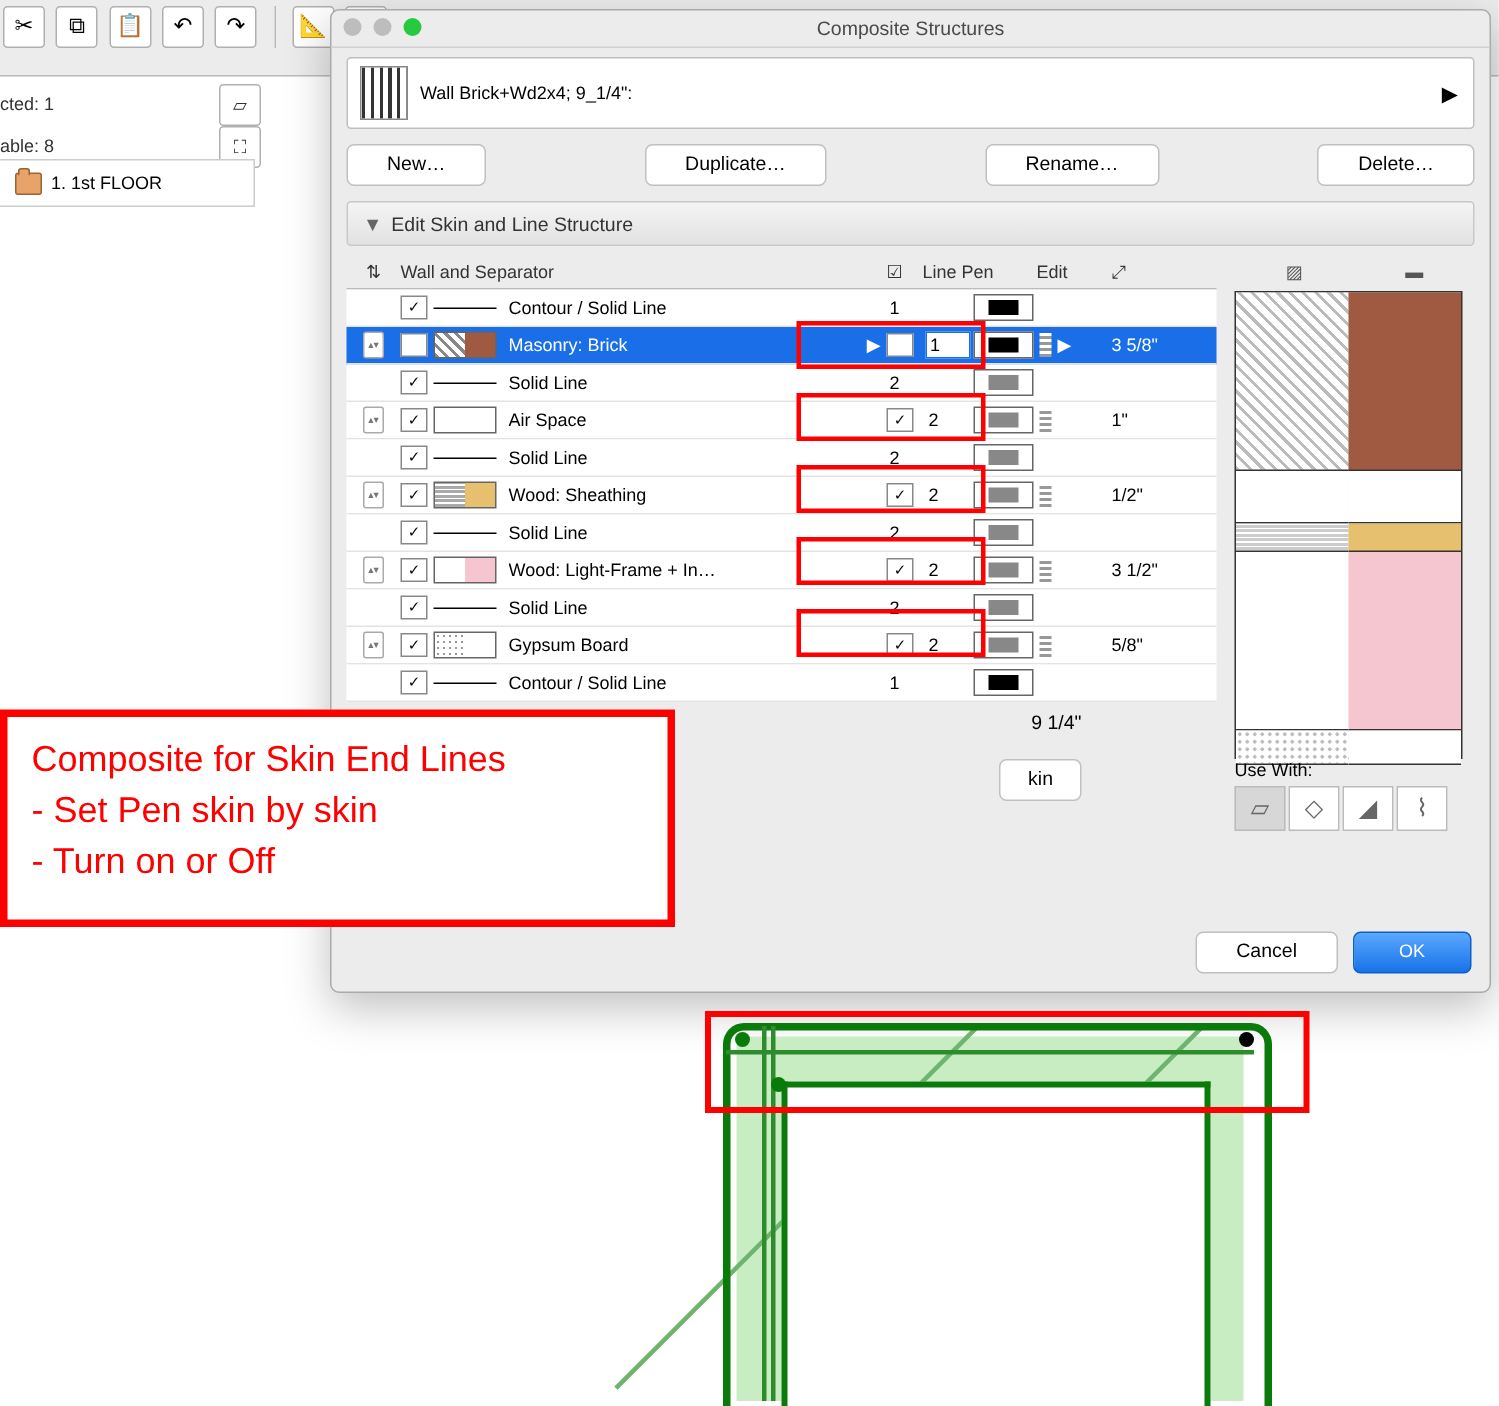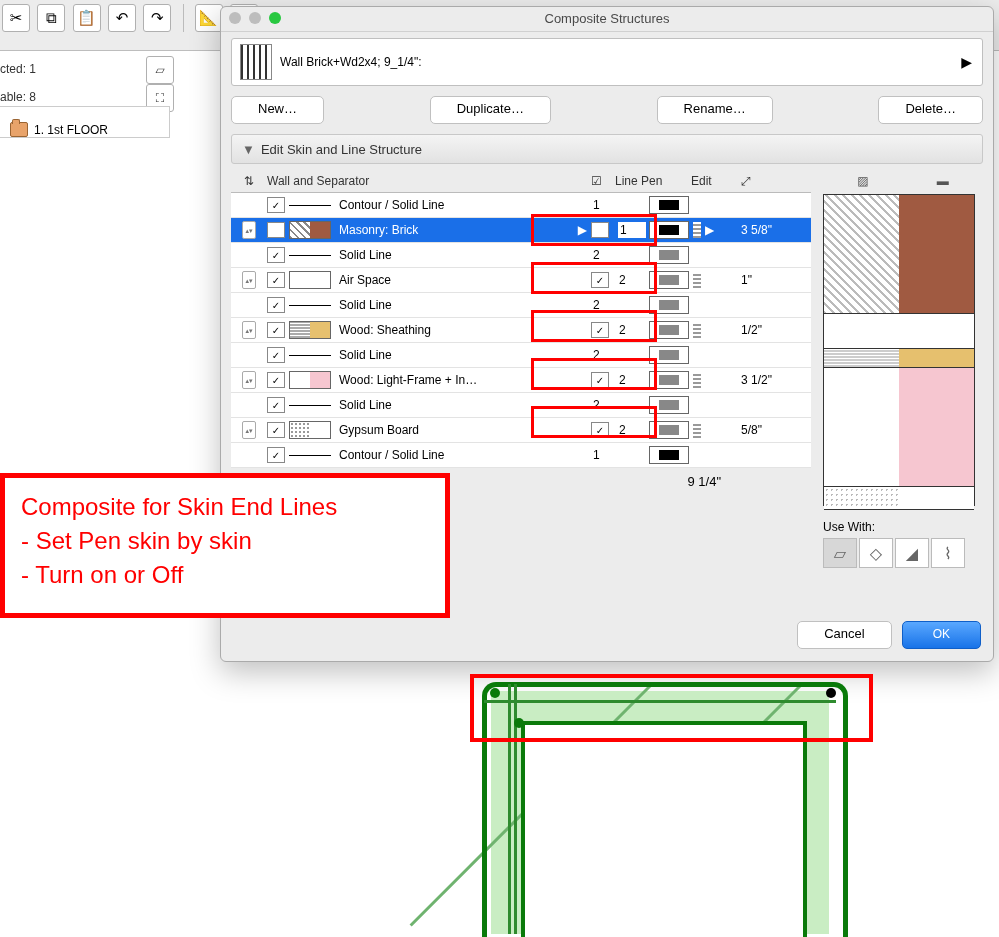--- a/index.html
+++ b/index.html
@@ -1,21 +1,21 @@
 <!DOCTYPE html>
 <html><head>
 <meta charset="utf-8">
 <style>
 html,body{margin:0;padding:0;font-family:"Lucida Grande","Helvetica Neue",Arial,sans-serif;font-size:12px;background:#fff;color:#000;width:999px;height:937px;overflow:hidden}
 .bg-toolbar{position:absolute;left:0;top:0;width:999px;height:50px;background:#ececec;border-bottom:1px solid #bdbdbd}
 .bg-toolbar .btn{display:inline-block;width:26px;height:26px;margin:4px 2px;border:1px solid #b0b0b0;border-radius:3px;background:#fff;vertical-align:top;text-align:center;line-height:26px;font-size:15px}
 .bg-status{position:absolute;left:0;top:56px;font-size:12px;color:#333;line-height:17px}
 .bg-status .icn{display:inline-block;width:26px;height:26px;border:1px solid #b0b0b0;border-radius:3px;background:#fff;margin-left:110px;vertical-align:middle;text-align:center;line-height:26px}
 .nav{position:absolute;left:0;top:106px;width:170px}
-.nav-row{display:flex;align-items:flex-end;height:30px;border:1px solid #ccc;border-left:0;padding-left:10px;background:#fff}
+.nav-row{display:flex;align-items:center;height:30px;border:1px solid #ccc;border-left:0;padding-left:10px;background:#fff}
 .folder-icn{width:16px;height:13px;background:#e8a36a;border:1px solid #9a6432;border-radius:2px;position:relative;margin-right:6px}
 .folder-icn:before{content:"";position:absolute;left:1px;top:-4px;width:6px;height:4px;background:#e8a36a;border:1px solid #9a6432;border-bottom:0;border-radius:2px 2px 0 0}
 
 
 .dlg{position:absolute;left:220px;top:6px;width:772px;height:654px;background:#ececec;border:1px solid #aaa;border-radius:6px;box-shadow:0 10px 30px rgba(0,0,0,0.25)}
 .titlebar{height:24px;position:relative;text-align:center;line-height:24px;font-size:13px;color:#4a4a4a;border-bottom:1px solid #d0d0d0}
 .traffic{position:absolute;left:8px;top:5px;display:flex;gap:8px}
 .tl{width:12px;height:12px;border-radius:50%}
 .tl.r{background:#bdbdbd}.tl.y{background:#bdbdbd}.tl.g{background:#28c840}
 .comp-bar{display:flex;align-items:center;height:46px;margin:6px 10px 0 10px;background:#fff;border:1px solid #bfbfbf;border-radius:3px}
@@ -67,21 +67,21 @@
 .pcol.left .p-brick{background:repeating-linear-gradient(45deg,#bbb 0 2px,#fff 2px 6px)}
 .pcol.left .p-air{background:#fff}
 .pcol.left .p-sheath{background:repeating-linear-gradient(0deg,#ccc 0 2px,#fff 2px 3px)}
 .pcol.left .p-frame{background:#fff}
 .pcol.left .p-gyp{background:radial-gradient(#bbb 1px,#fff 1px);background-size:5px 5px}
 .pcol.right .p-brick{background:#a05a41}
 .pcol.right .p-air{background:#fff}
 .pcol.right .p-sheath{background:#e6c06e}
 .pcol.right .p-frame{background:#f6c6d0}
 .pcol.right .p-gyp{background:#fff}
-.usewith{margin-top:14px;font-size:12px}
+.usewith{margin-top:0;font-size:12px}
 .usewith-icons{display:flex;gap:2px;margin-top:4px}
 .uicon{width:32px;height:28px;border:1px solid #bbb;background:#fff;display:flex;align-items:center;justify-content:center;font-size:16px;color:#666}
 .uicon.sel{background:#d7d7d7}
 .dlg-foot{position:absolute;right:12px;bottom:12px;display:flex;gap:10px}
 .ok-btn{height:26px;padding:0 30px;background:linear-gradient(#5aa8ff,#1873e8);color:#fff;border:1px solid #0f5fc8;border-radius:5px;line-height:24px}
 
 
 .anno{position:absolute;left:0;top:473px;width:450px;height:145px;background:#fff;border:5px solid #ff0000;padding:12px 16px;box-sizing:border-box}
 .anno div{color:#ff0000;font-size:24px;line-height:34px;font-family:Arial,sans-serif}
 
@@ -363,20 +363,23 @@
           </div>
         </div>
 
       <div class="hl" style="left:300px;top:44px;width:120px;height:26px"></div>
       <div class="hl" style="left:300px;top:92px;width:120px;height:26px"></div>
       <div class="hl" style="left:300px;top:140px;width:120px;height:26px"></div>
       <div class="hl" style="left:300px;top:188px;width:120px;height:26px"></div>
       <div class="hl" style="left:300px;top:236px;width:120px;height:26px"></div>
 
       <div class="total">9 1/4"</div>
+      <div class="insert-row">
+        <div class="mac-btn">kin</div>
+      </div>
     </div>
 
     <div class="grid-right">
       <div class="prev-head">
         <span>▨</span>
         <span>▬</span>
       </div>
       <div class="preview">
         <div class="pcol left">
           <div class="p-brick"></div>

